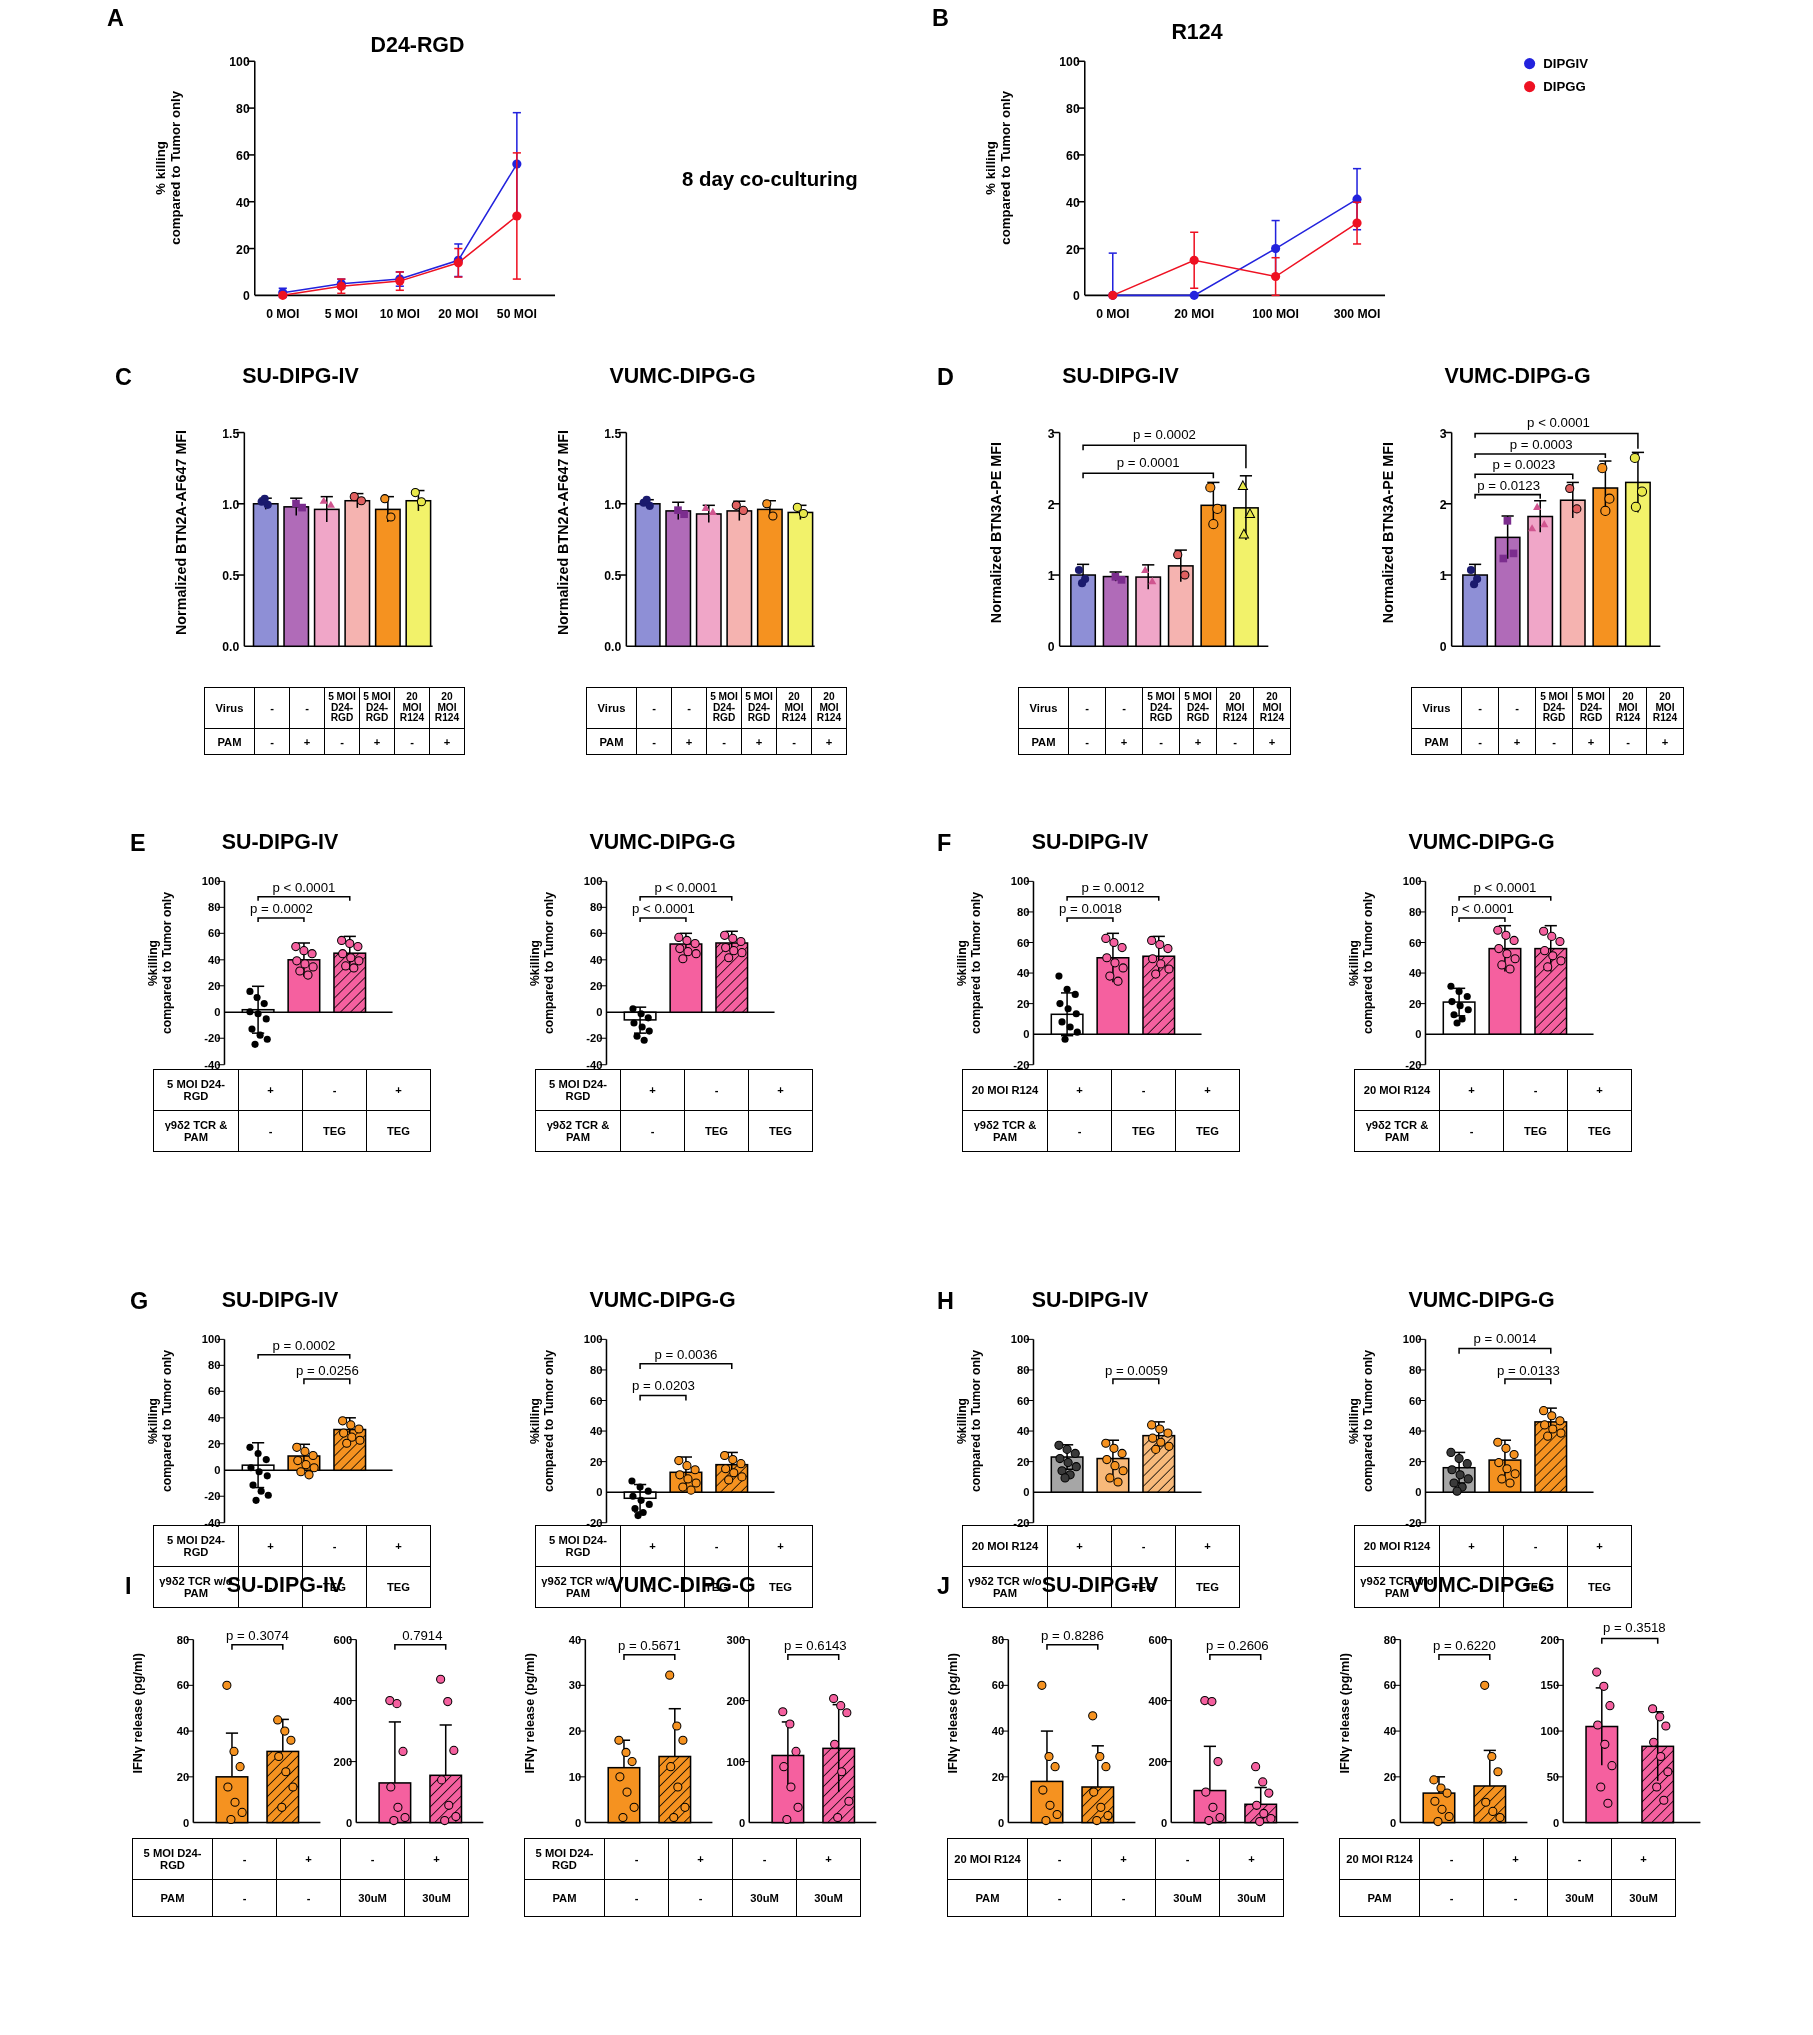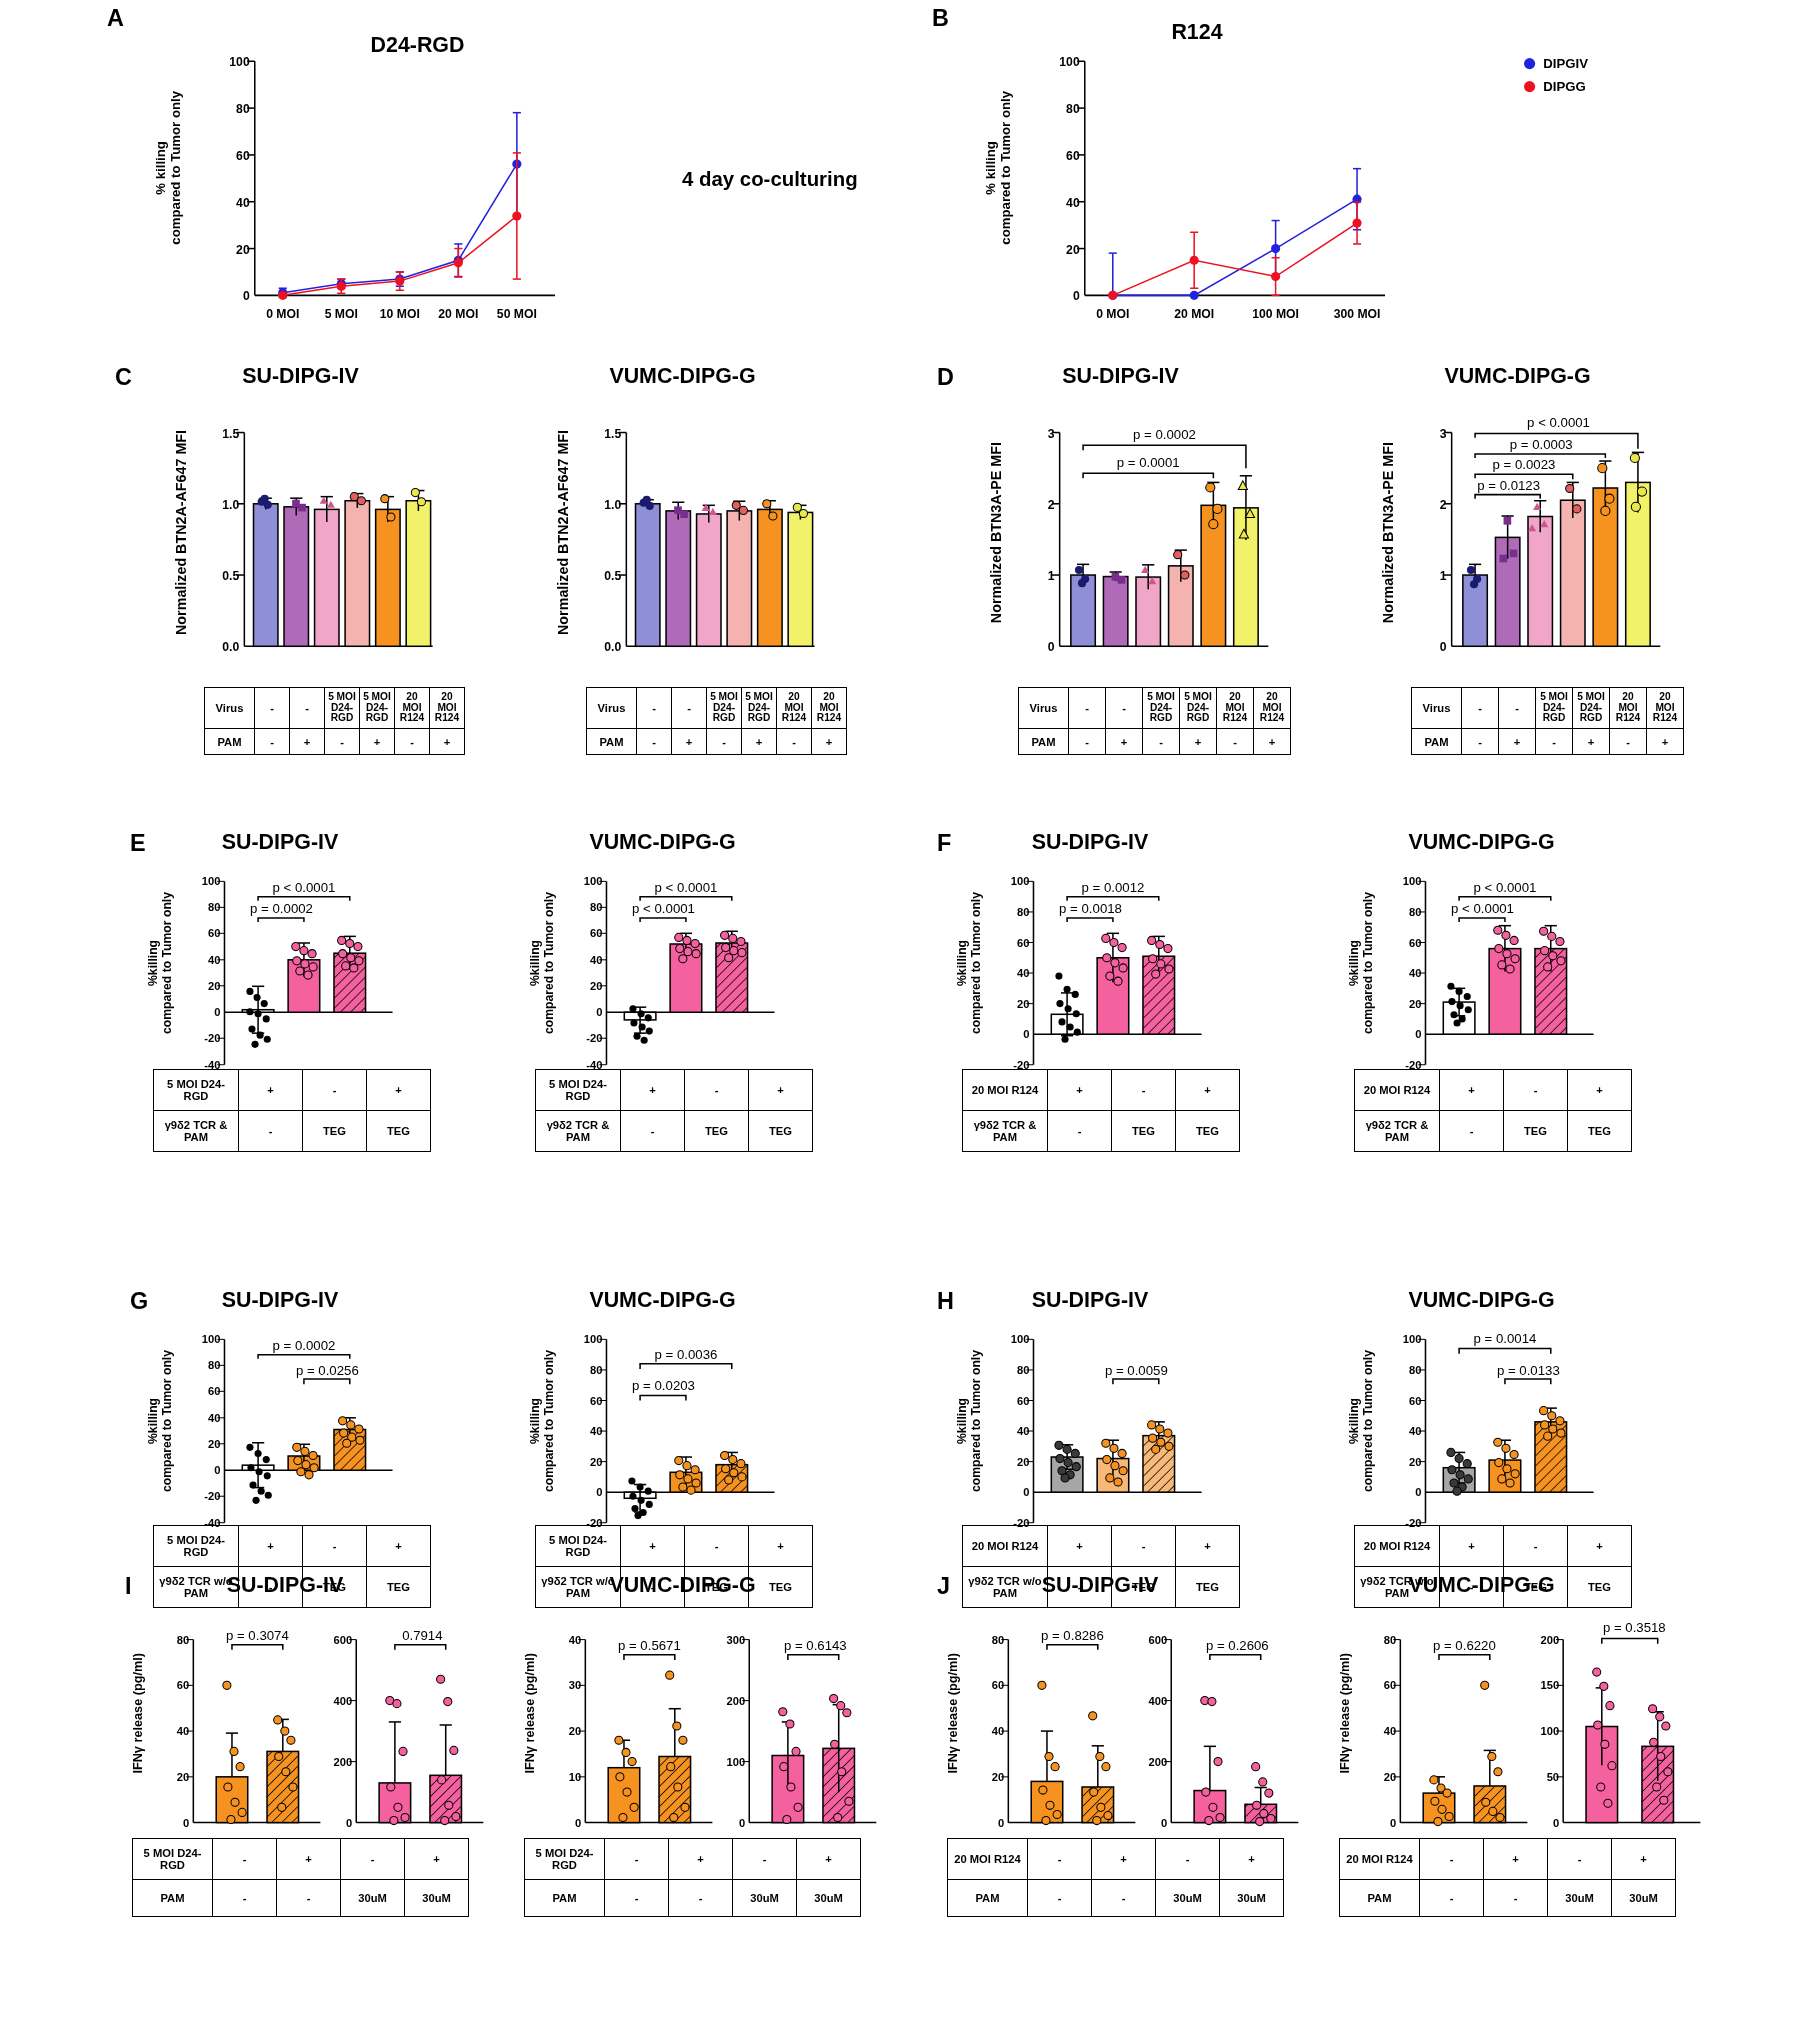--- a/index.html
+++ b/index.html
@@ -106,21 +106,21 @@
   </svg>
 </div>
 <div class="panel" style="left:153px;top:71px;width:31px;height:193px;display:flex;align-items:center;justify-content:center;">
   <div class="vrot" style="font-size:13.2px;line-height:1.15;">
     <span>% killing</span><br>
     <span>compared to Tumor only</span>
   </div>
 </div>
 
 <div class="panel" style="left:682px;top:168px;">
-  <div class="centerlabel">4 day co-culturing</div>
+  <div class="centerlabel">8 day co-culturing</div>
 </div>
 
 <div class="panel" style="left:932px;top:5.1px;">
   <div class="plabel">B</div>
 </div>
 <div class="panel" style="left:1090px;top:20.4px;width:214px;">
   <div class="ptitle">R124</div>
 </div>
 <div class="panel" style="left:983px;top:46px;">
   <svg width="458" height="285" viewBox="0 0 900 560">

